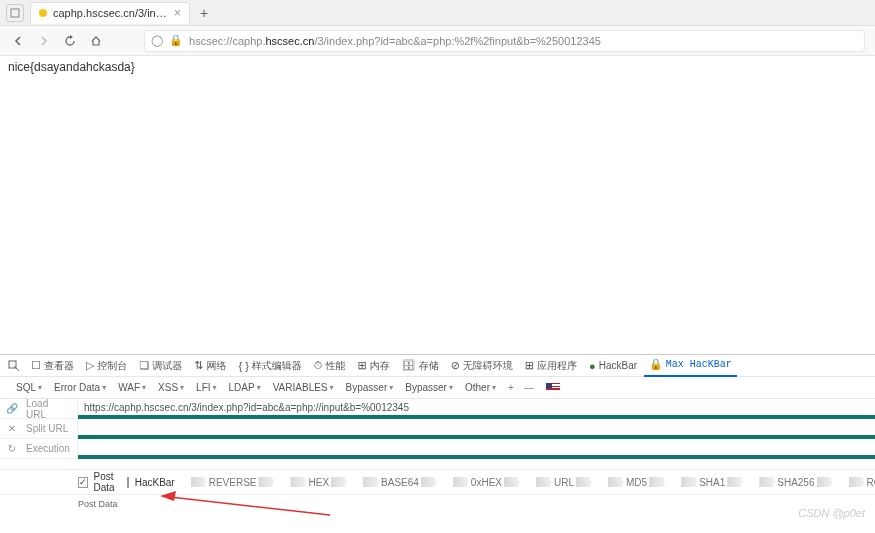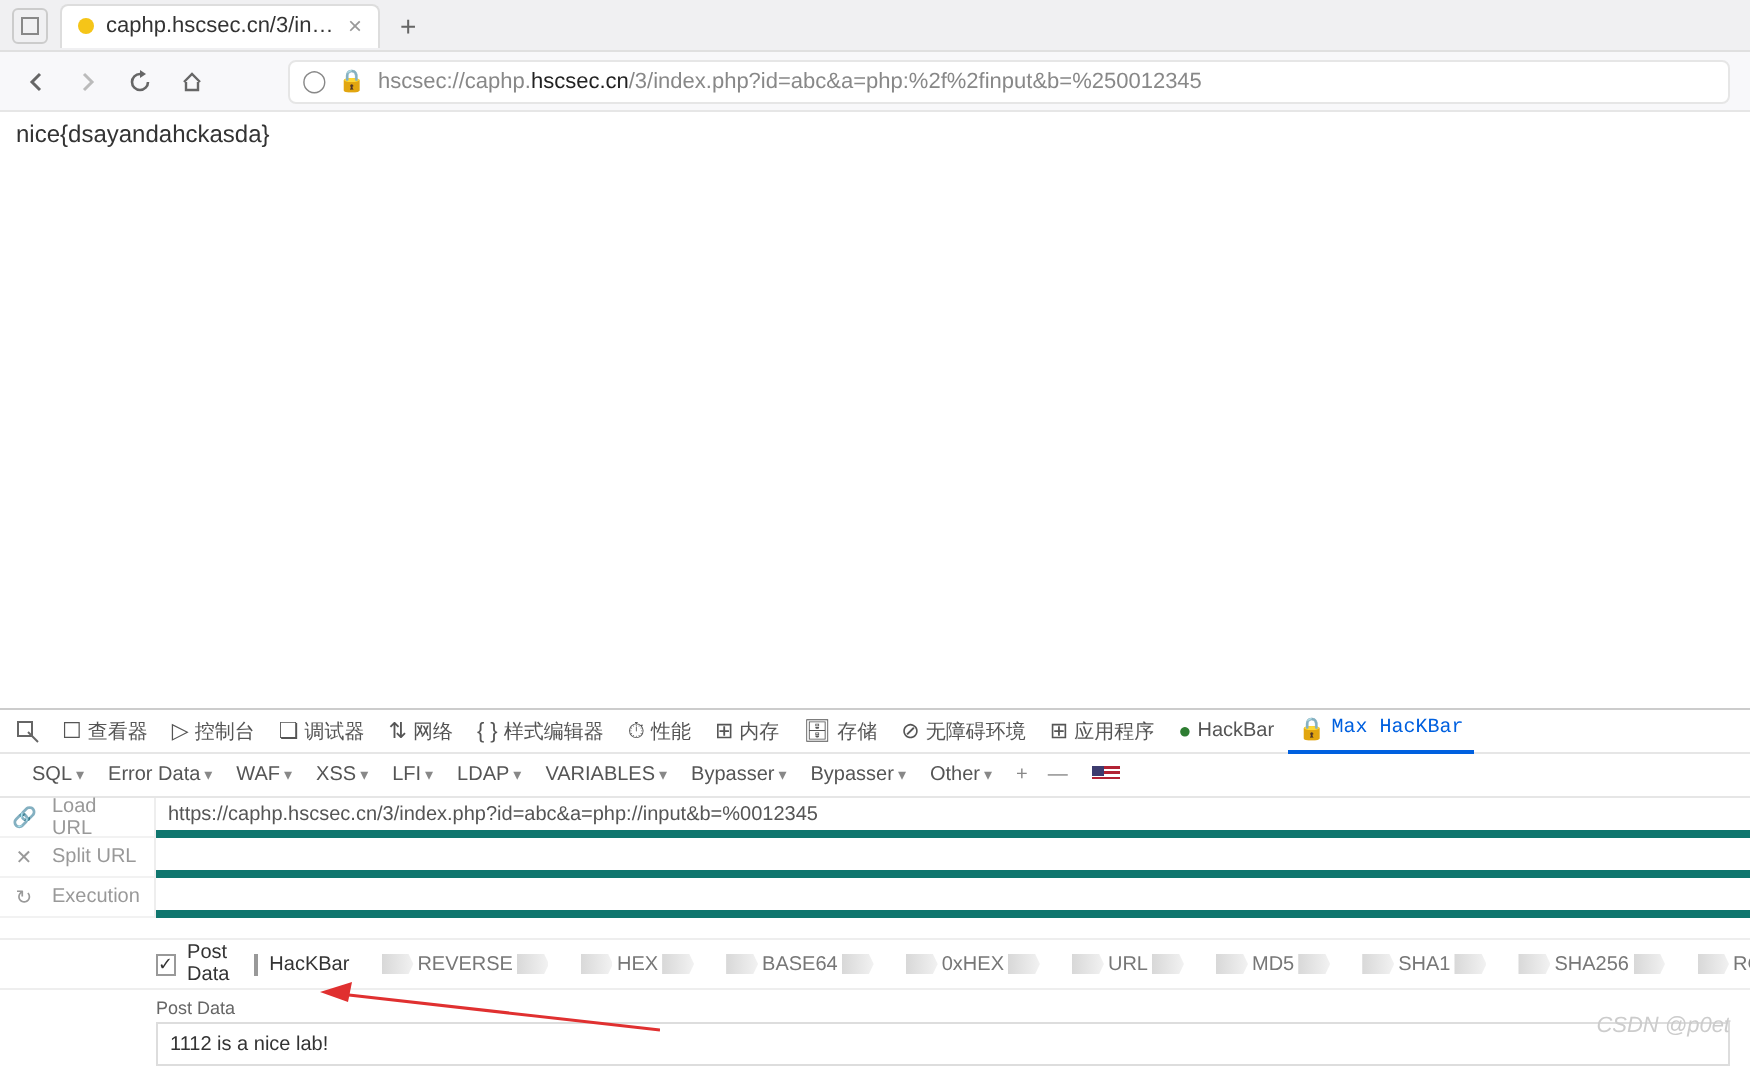--- a/index.html
+++ b/index.html
@@ -288,23 +288,20 @@
           <span class="pill-tag"></span>
         </span>
         <span class="pill">
           <span class="pill-tag"></span>
           <span>ROT13</span>
         </span>
       </div>
   </div>
 
   <div class="postdata-lbl">Post Data</div>
-  <div class="postdata-box">
-    <span>1112 is a nice lab!</span>
-  </div>
 
   <svg class="arrow" viewBox="0 0 170 30">
     <path d="M170 24 L10 6" stroke="#e03030" stroke-width="1.5"></path>
     <path d="M0 5 L16 0 L14 10 Z" fill="#e03030"></path>
   </svg>
 </div>
 
 <div class="watermark">CSDN @p0et</div>
 
 </body></html>

